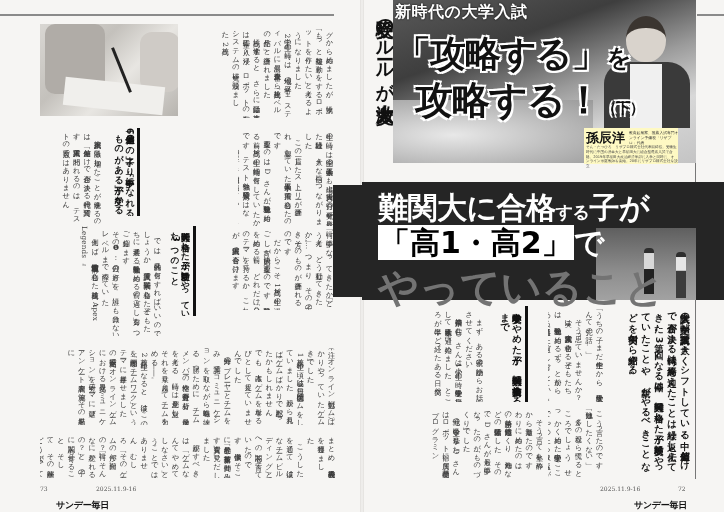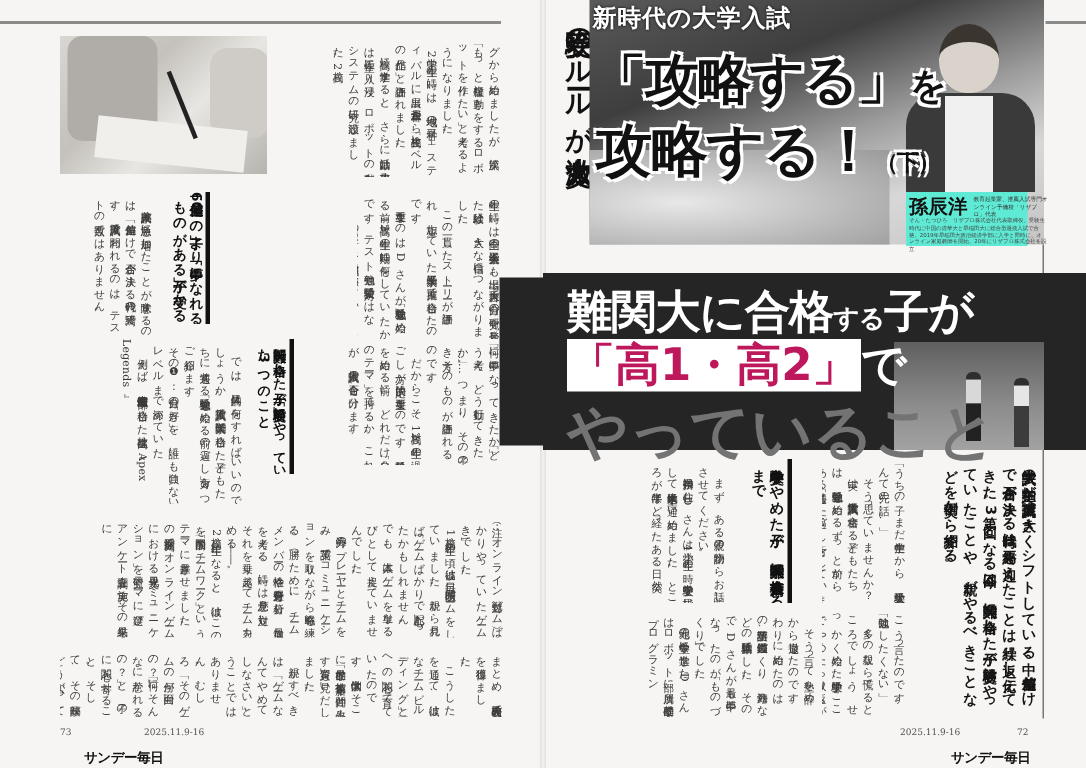--- a/index.html
+++ b/index.html
@@ -45,47 +45,47 @@
     background: #d9d3cc; border-top: 12px solid #3b3530; }
   .person .body { position: absolute; left: 8px; top: 52px; width: 86px; height: 70px; background: #3a3a3a; border-radius: 22px 22px 0 0; }
   .person .shirt { position: absolute; left: 34px; top: 54px; width: 32px; height: 66px; background: #f0f0f0; }
 
   .title-band { position: absolute; left: 395px; top: 2px; font-family: "DejaVu Serif", serif; font-weight: bold;
     font-size: 16px; color: #fff; letter-spacing: 0.5px; text-shadow: 0 0 2px #000; }
   .title-main { position: absolute; left: 395px; top: 34px; font-family: "DejaVu Sans", sans-serif; font-weight: bold;
     font-size: 36px; color: #111; letter-spacing: -1px; line-height: 40px;
     text-shadow: -2px -2px 0 #fff, 2px -2px 0 #fff, -2px 2px 0 #fff, 2px 2px 0 #fff, 0 2px 0 #fff, 2px 0 0 #fff; }
   .title-main .small { font-size: 24px; }
-  .title-main2 { position: absolute; left: 397px; top: 75px; font-family: "DejaVu Sans", sans-serif; font-weight: bold;
+  .title-main2 { position: absolute; left: 415px; top: 75px; font-family: "DejaVu Sans", sans-serif; font-weight: bold;
     font-size: 38px; color: #111; letter-spacing: -1px;
     text-shadow: -2px -2px 0 #fff, 2px -2px 0 #fff, -2px 2px 0 #fff, 2px 2px 0 #fff; }
   .title-main2 .sub { font-size: 15px; font-family: "DejaVu Serif", serif; }
 
   .side-title { position: absolute; left: 373px; top: 6px; writing-mode: vertical-rl; font-family: "DejaVu Sans", sans-serif;
     font-weight: bold; font-size: 18px; color: #111; letter-spacing: 0.5px; }
 
-  .author-box { position: absolute; left: 604px; top: 128px; width: 81px; height: 36px; background: #5eead4; }
+  .author-box { position: absolute; left: 584px; top: 128px; width: 94px; height: 36px; background: #fef9c3; }
   .author-name { position: absolute; left: 2px; top: 1px; font-family: "DejaVu Serif", serif; font-weight: bold; font-size: 13px; color: #111; }
   .author-role { position: absolute; left: 45px; top: 2px; width: 50px; font-size: 3.8px; line-height: 5px; color: #333; font-family: "DejaVu Sans", sans-serif; }
   .author-bio { position: absolute; left: 2px; top: 17px; width: 92px; font-size: 3.6px; line-height: 4.8px; color: #444; font-family: "DejaVu Sans", sans-serif; }
 
   .black-band { position: absolute; left: 362px; top: 182px; width: 362px; height: 118px; background: #252525; }
   .black-band-left { position: absolute; left: 333px; top: 185px; width: 29px; height: 112px; background: #252525; }
   .sky-photo { position: absolute; left: 596px; top: 228px; width: 100px; height: 72px;
     background: linear-gradient(to bottom, #5f5f5f, #8d8d8d 60%, #a2a2a2); overflow: hidden; }
   .kid { position: absolute; width: 10px; height: 46px; background: #2a2a2a; border-radius: 4px 4px 0 0; }
   .kid.k1 { left: 48px; top: 20px; background: linear-gradient(to bottom, #2e2e2e 10%, #d8d8d8 12%, #d8d8d8 45%, #222 46%); }
   .kid.k2 { left: 80px; top: 24px; background: linear-gradient(to bottom, #2e2e2e 10%, #e6e6e6 12%, #e6e6e6 40%, #3c3c3c 41%); }
 
   .headline1 { position: absolute; left: 378px; top: 188px; font-family: "DejaVu Sans", sans-serif; font-weight: bold;
     font-size: 30px; color: #fff; letter-spacing: -0.5px; white-space: nowrap; }
   .headline1 .small { font-size: 17px; }
   .headline2 { position: absolute; left: 378px; top: 223px; font-family: "DejaVu Sans", sans-serif; font-weight: bold;
     font-size: 30px; color: #fff; white-space: nowrap; }
-  .headline2 .boxed { background: #fff; color: #be185d; padding: 0 2px; }
+  .headline2 .boxed { background: #fff; color: #000000; padding: 0 2px; }
   .headline3 { position: absolute; left: 378px; top: 260px; font-family: Liberation Sans, sans-serif; font-weight: bold;
     font-size: 40px; color: #737373; white-space: nowrap; }
 
   .folio { position: absolute; top: 485px; font-size: 6px; color: #555; font-family: "DejaVu Serif", serif; }
   .logo { position: absolute; top: 482px; font-family: "DejaVu Sans", sans-serif; font-weight: bold; font-size: 9px; color: #111; letter-spacing: -0.3px; margin-top: 17px; }
 </style>
 </head>
 <body>
 
 <div class="page page-left"></div>

